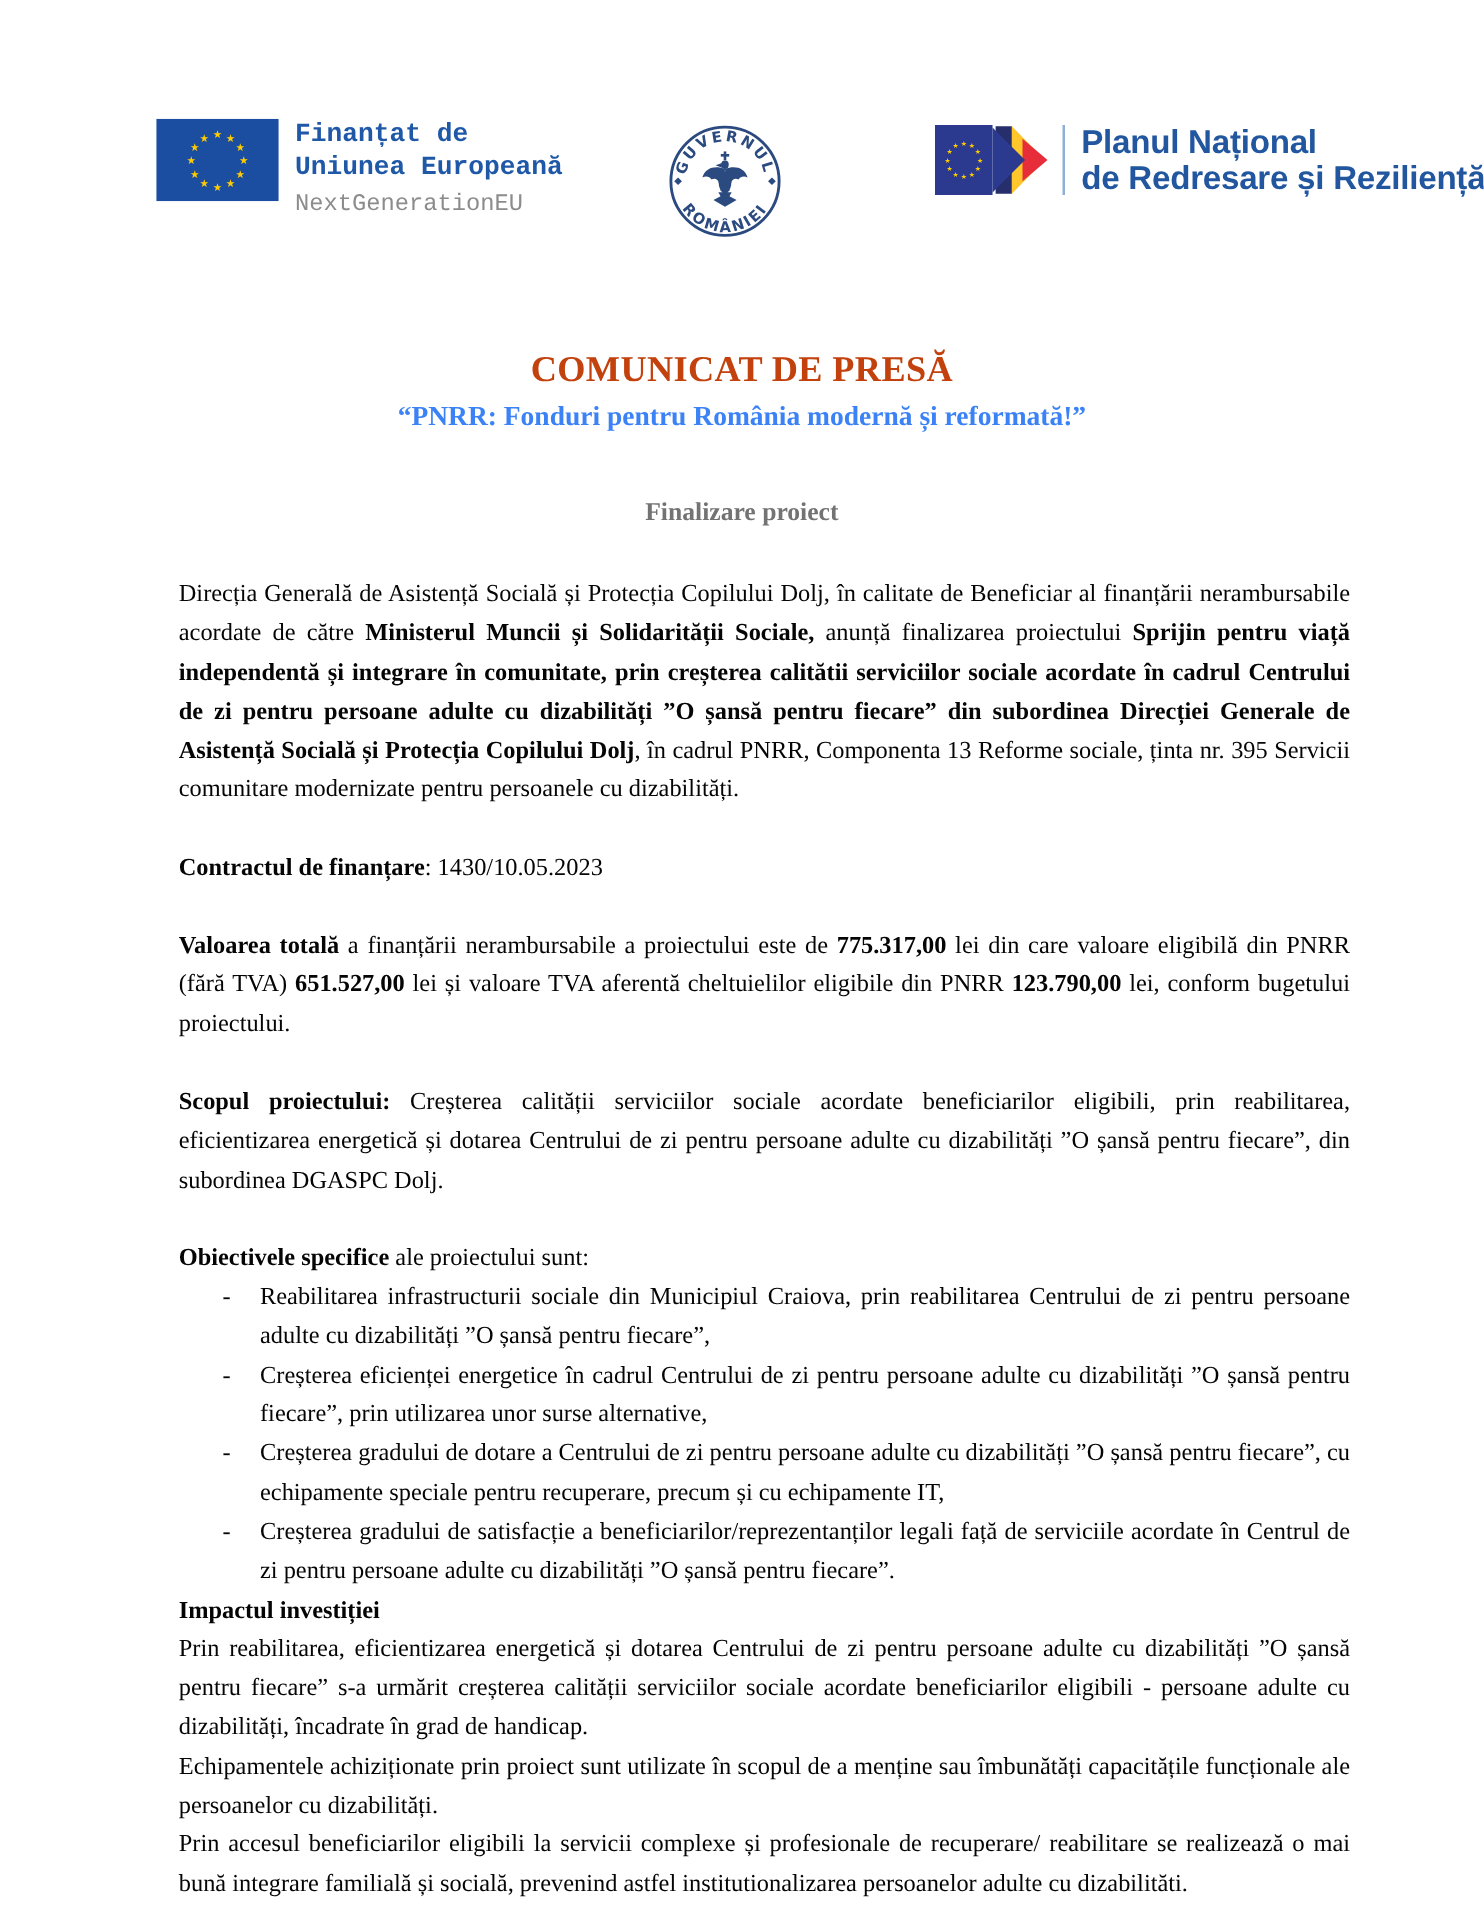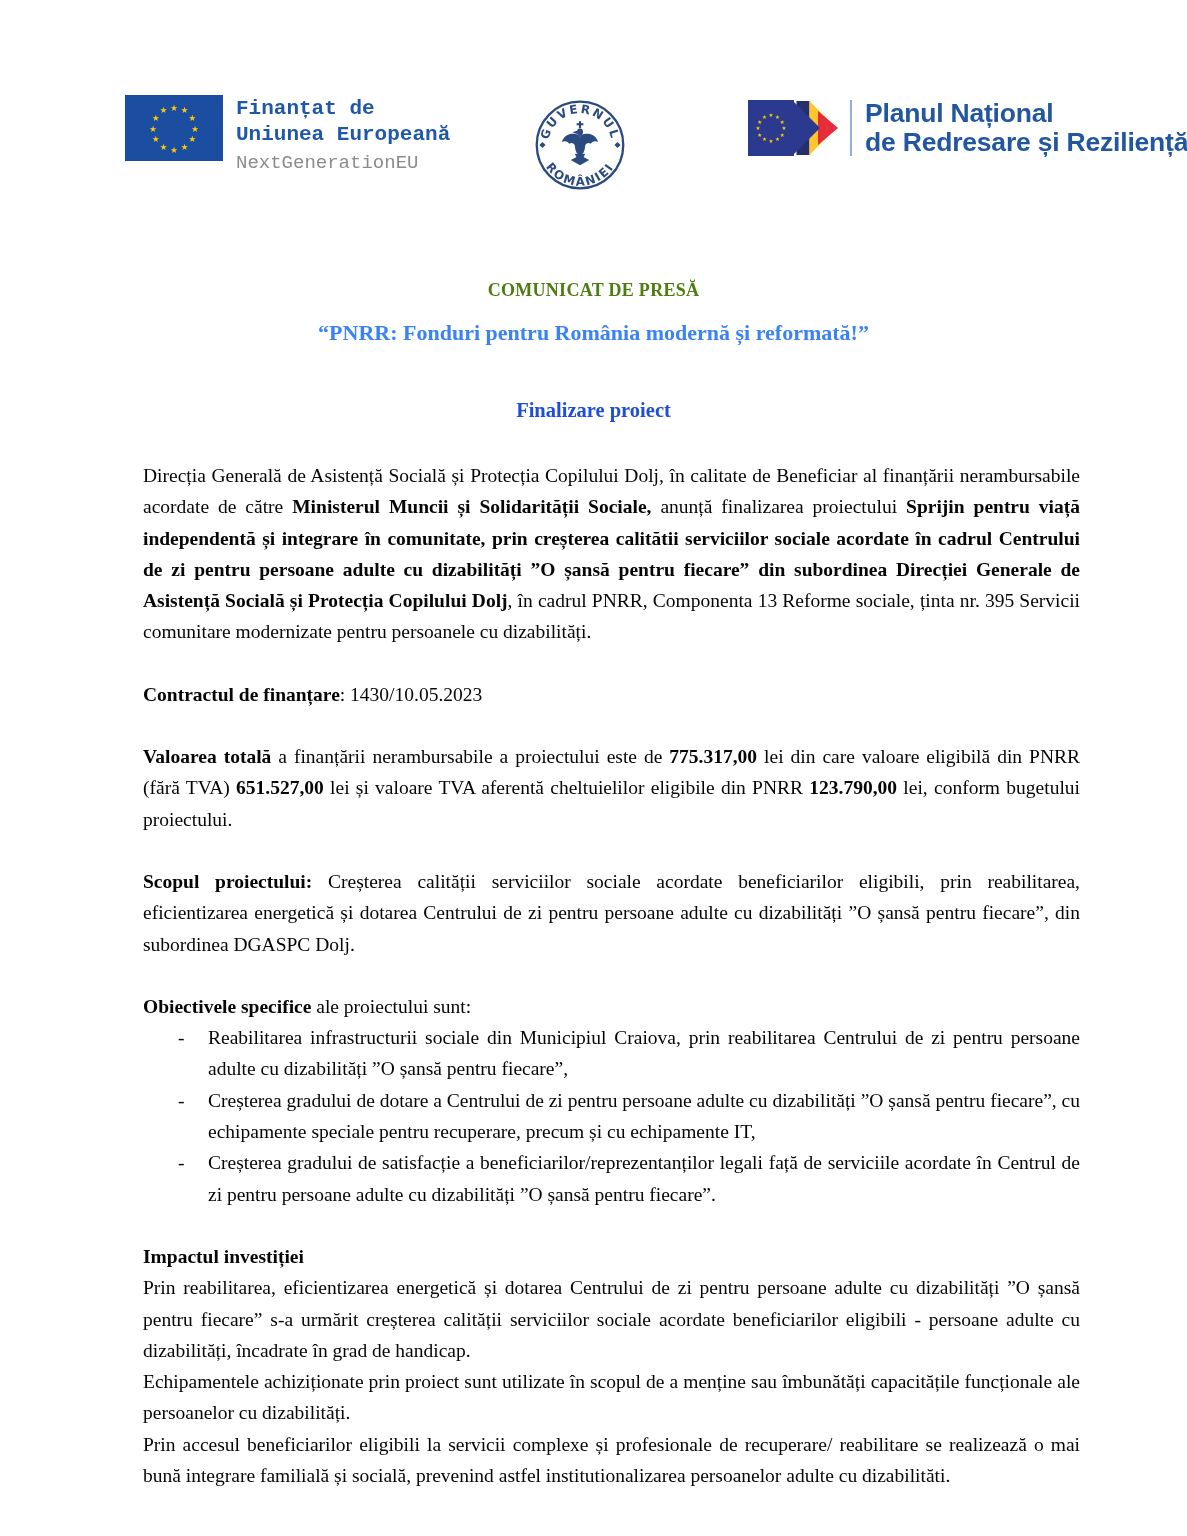--- a/index.html
+++ b/index.html
@@ -25,34 +25,34 @@
   .pnrr-divider { width:2px; height:56px; background:#8FB0D4; margin-left:10px; margin-right:13px; }
   .pnrr-text {
     font-family:"Liberation Sans", sans-serif; font-weight:bold;
     color:#2257A0; font-size:26.5px; line-height:29px; letter-spacing:-0.2px; white-space:nowrap;
   }
 
   
   .doc-title, .doc-subtitle, .doc-section {
     position:absolute; left:0; width:100%; text-align:center; font-weight:bold;
   }
-  .doc-title   { top:280px; font-size:18px;   color:#4d7c0f; letter-spacing:0.3px; }
+  .doc-title   { top:280px; font-size:29px;   color:#c2410c; letter-spacing:0.3px; }
   .doc-subtitle{ top:320px; font-size:22px;   color:#3b82f6; }
-  .doc-section { top:399px; font-size:20.5px; color:#1d4ed8; }
+  .doc-section { top:399px; font-size:20.5px; color:#737373; }
 
   
   .doc-body {
     position:absolute; left:143px; top:460px; width:937px;
     font-size:19.5px; line-height:31.3px; text-align:justify; color:#050505;
   }
   .doc-body p { text-align:justify; }
   .doc-body p.gap { margin-bottom:31px; }
   .doc-body .b { font-weight:bold; }
   ul.dash-list { list-style:none; padding-left:65px; margin:0; }
-  ul.dash-list.gap { margin-bottom:31px; }
+  ul.dash-list.gap { }
   ul.dash-list li { position:relative; text-align:justify; }
   ul.dash-list li::before { content:"-"; position:absolute; left:-30px; top:0; }
 </style>
 </head>
 <body>
 
 <div class="page">
 
   <div class="eu-logo">
     <svg class="eu-flag-svg" viewBox="0 0 98 66" aria-hidden="true">
@@ -142,20 +142,21 @@
   <div class="doc-section">Finalizare proiect</div>
 
   <main class="doc-body" id="doc-body">
       <p class="gap"><span>Direcția Generală de Asistență Socială și Protecția Copilului Dolj, în calitate de Beneficiar al finanțării nerambursabile acordate de către </span><span class="b">Ministerul Muncii și Solidarității Sociale,</span><span> anunță finalizarea proiectului </span><span class="b">Sprijin pentru viață independentă și integrare în comunitate, prin creșterea calitătii serviciilor sociale acordate în cadrul Centrului de zi pentru persoane adulte cu dizabilități ”O șansă pentru fiecare” din subordinea Direcției Generale de Asistență Socială și Protecția Copilului Dolj</span><span>, în cadrul PNRR, Componenta 13 Reforme sociale, ținta nr. 395 Servicii comunitare modernizate pentru persoanele cu dizabilități.</span></p>
       <p class="gap"><span class="b">Contractul de finanțare</span><span>: 1430/10.05.2023</span></p>
       <p class="gap"><span class="b">Valoarea totală</span><span> a finanțării nerambursabile a proiectului este de </span><span class="b">775.317,00</span><span> lei din care valoare eligibilă din PNRR (fără TVA) </span><span class="b">651.527,00</span><span>  lei și valoare TVA aferentă cheltuielilor eligibile din PNRR </span><span class="b">123.790,00</span><span> lei, conform bugetului proiectului.</span></p>
       <p class="gap"><span class="b">Scopul proiectului:</span><span> Creșterea calității serviciilor sociale acordate beneficiarilor eligibili, prin reabilitarea, eficientizarea energetică și dotarea Centrului de zi pentru persoane adulte cu dizabilități ”O șansă pentru fiecare”, din subordinea DGASPC Dolj.</span></p>
       <p><span class="b">Obiectivele specifice</span><span> ale proiectului sunt:</span></p>
       <ul class="dash-list gap">
         <li>Reabilitarea infrastructurii sociale din Municipiul Craiova, prin reabilitarea Centrului de zi pentru persoane adulte cu dizabilități ”O șansă pentru fiecare”,</li>
+        <li>Creșterea eficienței energetice în cadrul Centrului de zi pentru persoane adulte cu dizabilități ”O șansă pentru fiecare”, prin utilizarea unor surse alternative,</li>
         <li>Creșterea gradului de dotare a Centrului de zi pentru persoane adulte cu dizabilități ”O șansă pentru fiecare”, cu echipamente speciale pentru recuperare, precum și cu echipamente IT,</li>
         <li>Creșterea gradului de satisfacție a beneficiarilor/reprezentanților legali față de serviciile acordate în Centrul de zi pentru persoane adulte cu dizabilități ”O șansă pentru fiecare”.</li>
       </ul>
       <p><span class="b">Impactul investiției</span></p>
       <p><span>Prin reabilitarea, eficientizarea energetică și dotarea Centrului de zi pentru persoane adulte cu dizabilități ”O șansă pentru fiecare” s-a urmărit creșterea calității  serviciilor sociale acordate beneficiarilor eligibili - persoane adulte cu dizabilități, încadrate în grad de handicap.</span></p>
       <p><span>Echipamentele achiziționate prin proiect sunt utilizate în scopul de a menține sau îmbunătăți capacitățile funcționale ale persoanelor cu dizabilități.</span></p>
       <p><span>Prin accesul beneficiarilor eligibili la servicii complexe și profesionale de recuperare/ reabilitare se realizează o mai bună integrare familială și socială, prevenind astfel institutionalizarea persoanelor adulte cu dizabilităti.</span></p>
     </main>
 
 </div>

